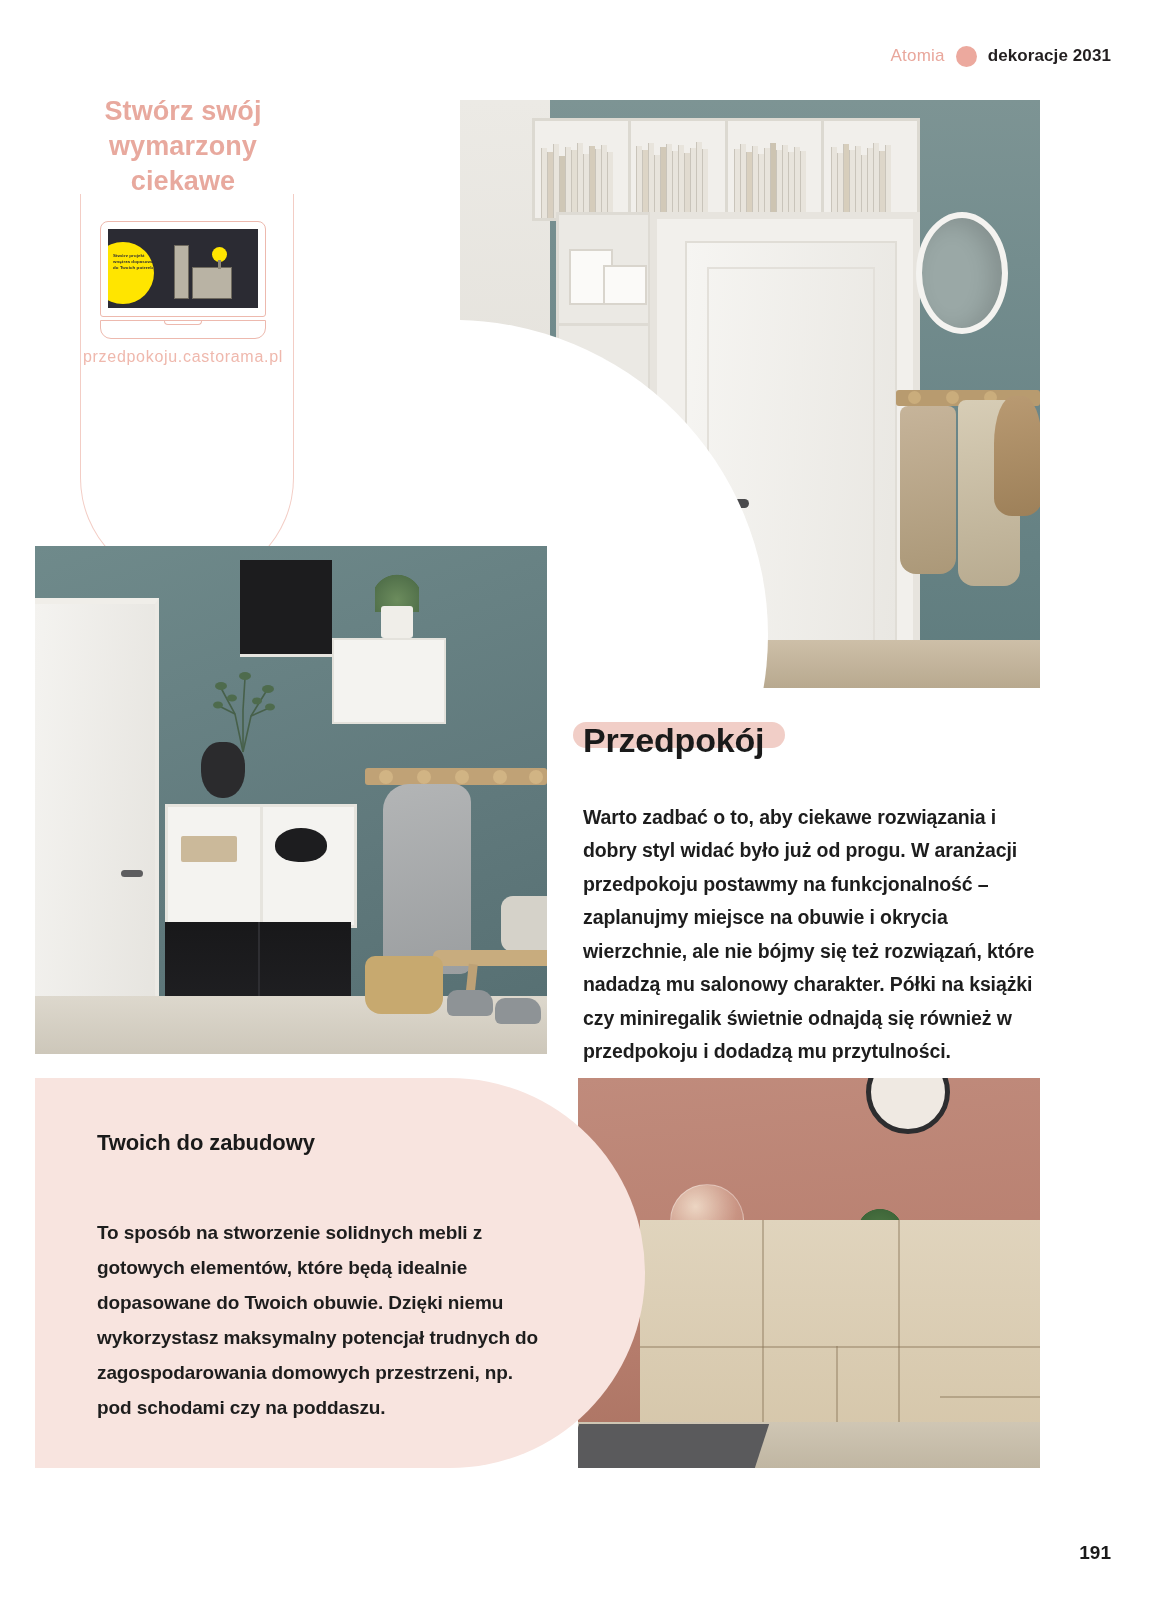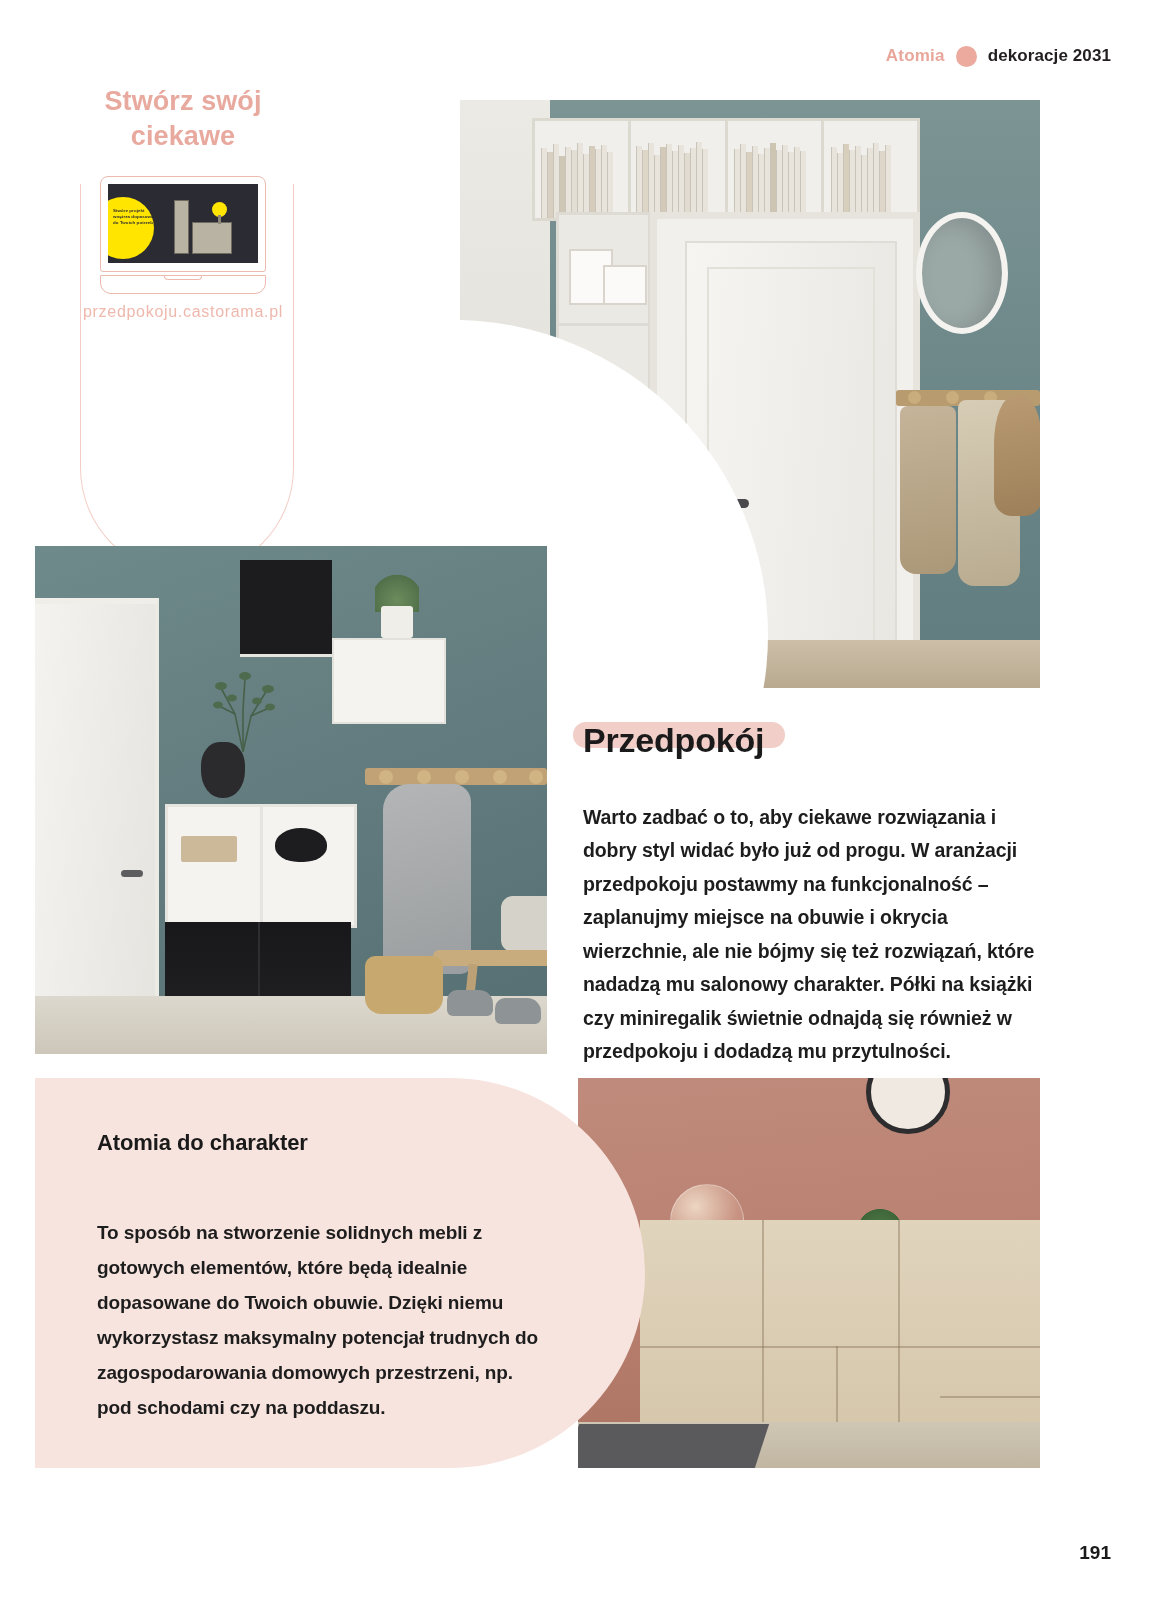--- a/index.html
+++ b/index.html
@@ -25,21 +25,21 @@
     position: absolute;
     top: 44px;
     right: 44px;
     display: flex;
     align-items: center;
     gap: 11px;
     height: 24px;
   }
   .masthead-brand {
     font-size: 17px;
-    font-weight: bold;
+    font-weight: normal;
     letter-spacing: 0.2px;
     color: #e9a79c;
   }
   .masthead-dot {
     width: 21px;
     height: 21px;
     border-radius: 50%;
     background: #eca99e;
     display: block;
   }
@@ -47,21 +47,21 @@
     font-size: 17px;
     font-weight: bold;
     letter-spacing: 0.1px;
     color: #231f20;
   }
 
   
   .badge {
     position: absolute;
     left: 58px;
-    top: 84px;
+    top: 94px;
     width: 250px;
     text-align: center;
   }
   .badge-arc {
     position: absolute;
     left: 22px;
     top: 100px;
     width: 212px;
     height: 390px;
     border: 1.6px solid #f3cdc5;
@@ -649,20 +649,21 @@
     <span class="masthead-brand">Atomia</span>
     <span class="masthead-dot"></span>
     <span class="masthead-issue">dekoracje 2031</span>
   </div>
 
   <div class="badge">
     <div class="badge-arc"></div>
 
     <div class="badge-title">
       <div>Stwórz swój</div>
+      <div>wymarzony</div>
       <div>ciekawe</div>
     </div>
 
     <div class="badge-laptop">
       <div class="laptop-lid">
         <div class="laptop-screen">
           <span class="screen-blob"></span>
           <span class="screen-caption">Stwórz projekt wnętrza dopasowany do Twoich potrzeb</span>
           <span class="screen-furn sf1"></span>
           <span class="screen-furn sf2"></span>
@@ -877,19 +878,19 @@
     <div class="bottom-floor"></div>
     <div class="bottom-rug"></div>
   </div>
 
   <div class="section-heading-hl"></div>
   <h1 class="section-heading">Przedpokój</h1>
   <p class="section-body">Warto zadbać o to, aby ciekawe rozwiązania i dobry styl widać było już od progu. W aranżacji przedpokoju postawmy na funkcjonalność – zaplanujmy miejsce na obuwie i okrycia wierzchnie, ale nie bójmy się też rozwiązań, które nadadzą mu salonowy charakter. Półki na książki czy miniregalik świetnie odnajdą się również w przedpokoju i dodadzą mu przytulności.</p>
 
   <div class="pink-panel"></div>
   <div class="panel-heading">
-    <div>Atomia do charakter</div>
+    <div>Twoich do zabudowy</div>
   </div>
   <p class="panel-body">To sposób na stworzenie solidnych mebli z gotowych elementów, które będą idealnie dopasowane do Twoich obuwie. Dzięki niemu wykorzystasz maksymalny potencjał trudnych do zagospodarowania domowych przestrzeni, np. pod schodami czy na poddaszu.</p>
 
   <div class="page-number">191</div>
 
 </div>
 
 </body></html>

